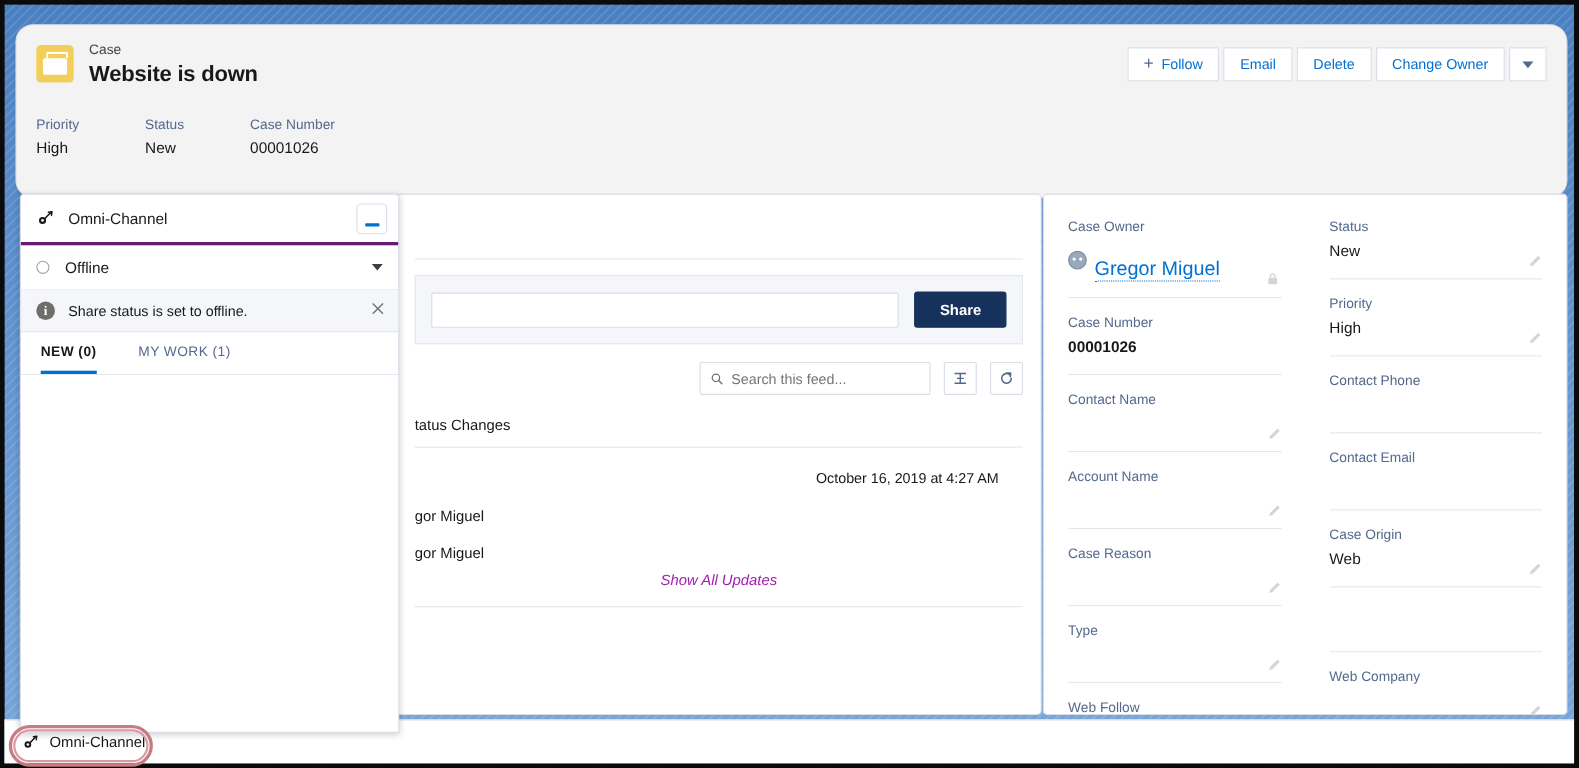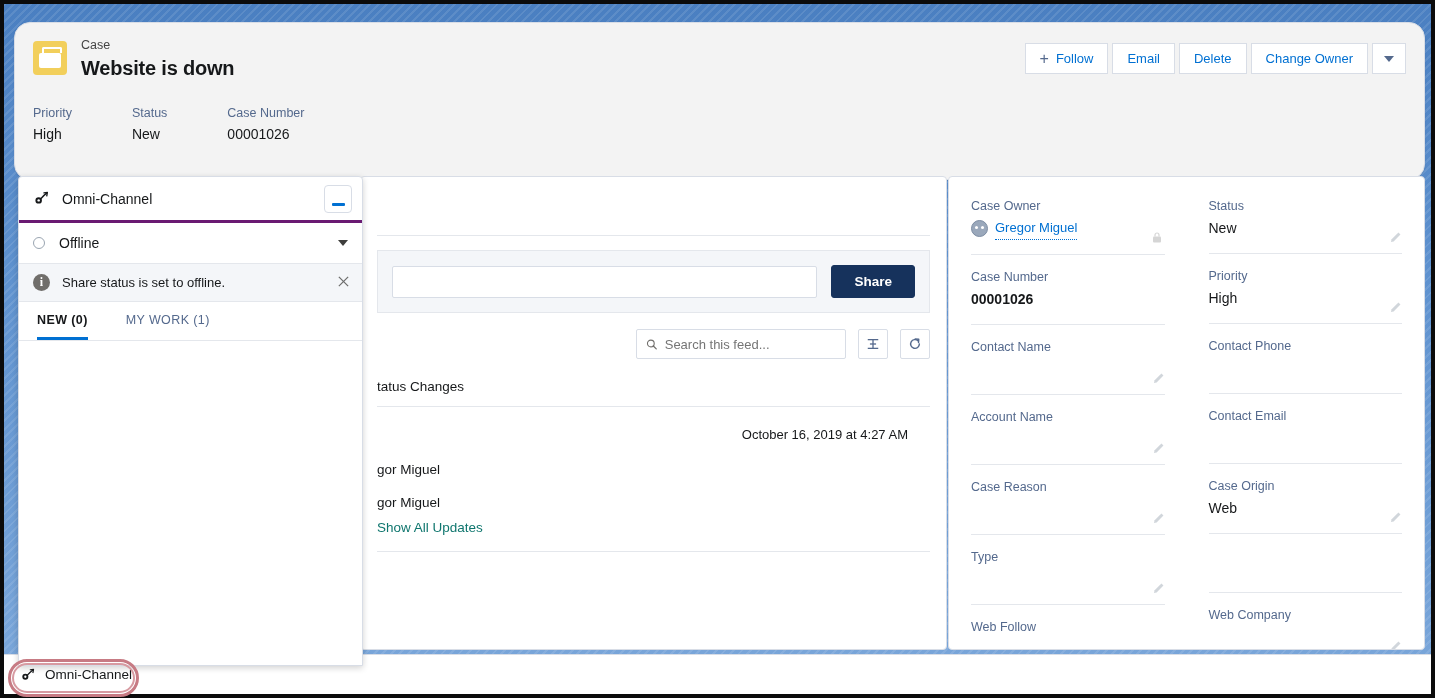--- a/index.html
+++ b/index.html
@@ -105,21 +105,21 @@
   .icon-btn {
     width: 30px; height: 30px; border: 1px solid #d8dde6; border-radius: 2px; background: #fff;
     display: flex; align-items: center; justify-content: center; cursor: pointer;
   }
   .feed-item { padding: 20px 16px 0 16px; }
   .fi-title { font-size: 13.5px; color: #16181a; }
   .fi-rule { height: 1px; background: #e4e7ec; margin-top: 12px; }
   .fi-date { font-size: 13px; color: #16181a; text-align: right; padding: 20px 22px 0 0; }
   .fi-line { font-size: 13.5px; color: #16181a; padding-top: 20px; }
   .fi-line.second { padding-top: 18px; }
-  .fi-more { font-size: 13.5px; color: #0f766e; padding: 10px 0 0 0; cursor: pointer; }
+  .fi-more { font-size: 13.5px; color: #a21caf; text-align: center; padding: 10px 0 0 0; cursor: pointer; font-style: italic; }
   .fi-bottomrule { height: 1px; background: #e4e7ec; margin-top: 16px; }
 
   .details-card {
     width: 477px; margin-left: 1px;
     background: #fff; border: 1px solid #d8dde6; border-radius: 4px;
     overflow: hidden;
   }
   .details-grid { display: flex; padding: 20px 22px 0 22px; }
   .det-col { width: 50%; }
   .det-col.left { padding-right: 22px; }
@@ -131,21 +131,21 @@
   .det-value.link-row { display: flex; align-items: center; }
   .avatar {
     width: 17px; height: 17px; border-radius: 50%;
     background: #9aa8bb; position: relative; flex: none; margin-right: 7px;
     border: 1px solid #7d8da3;
   }
   .avatar::before, .avatar::after {
     content: ""; position: absolute; top: 5px; width: 3px; height: 3px; border-radius: 50%; background: #fff;
   }
   .avatar::before { left: 3px; } .avatar::after { right: 3px; }
-  .det-link { color: #0070d2; font-size: 13px; border-bottom: 1px dotted #0070d2; cursor: pointer; }
+  .det-link { color: #0070d2; font-size: 18px; border-bottom: 1px dotted #0070d2; cursor: pointer; margin-top: 16px; }
   .pencil { position: absolute; right: 0; bottom: 9px; opacity: 0.45; }
   .lockicon { position: absolute; right: 2px; bottom: 10px; opacity: 0.35; }
 
   
   .omni-panel {
     position: absolute; left: 14px; top: 172px; width: 345px; height: 490px;
     background: #fff; border: 1px solid #d8dde6; border-radius: 4px 4px 0 0;
     box-shadow: 0 2px 6px rgba(0,0,0,0.18);
     z-index: 40; display: flex; flex-direction: column;
   }

